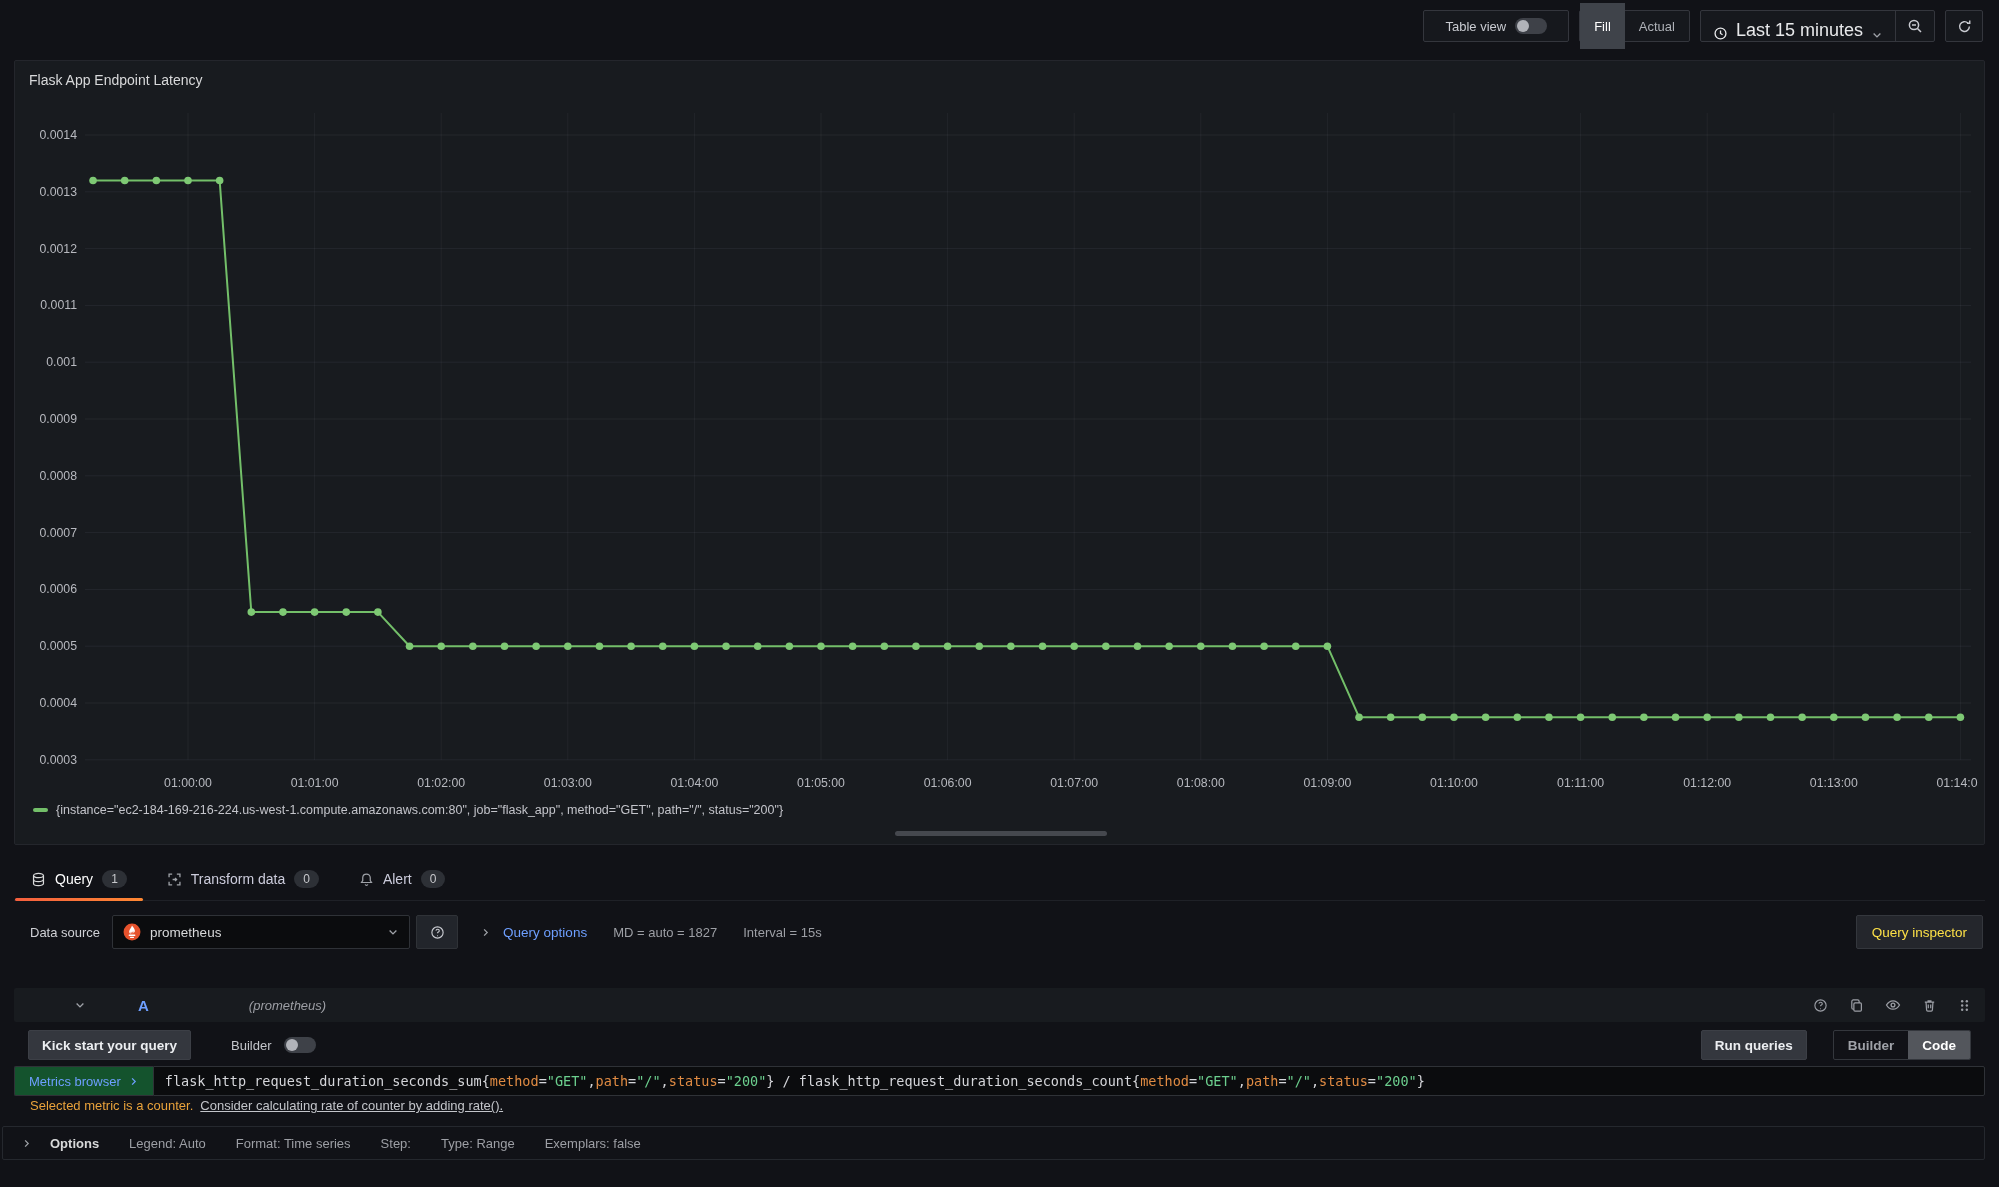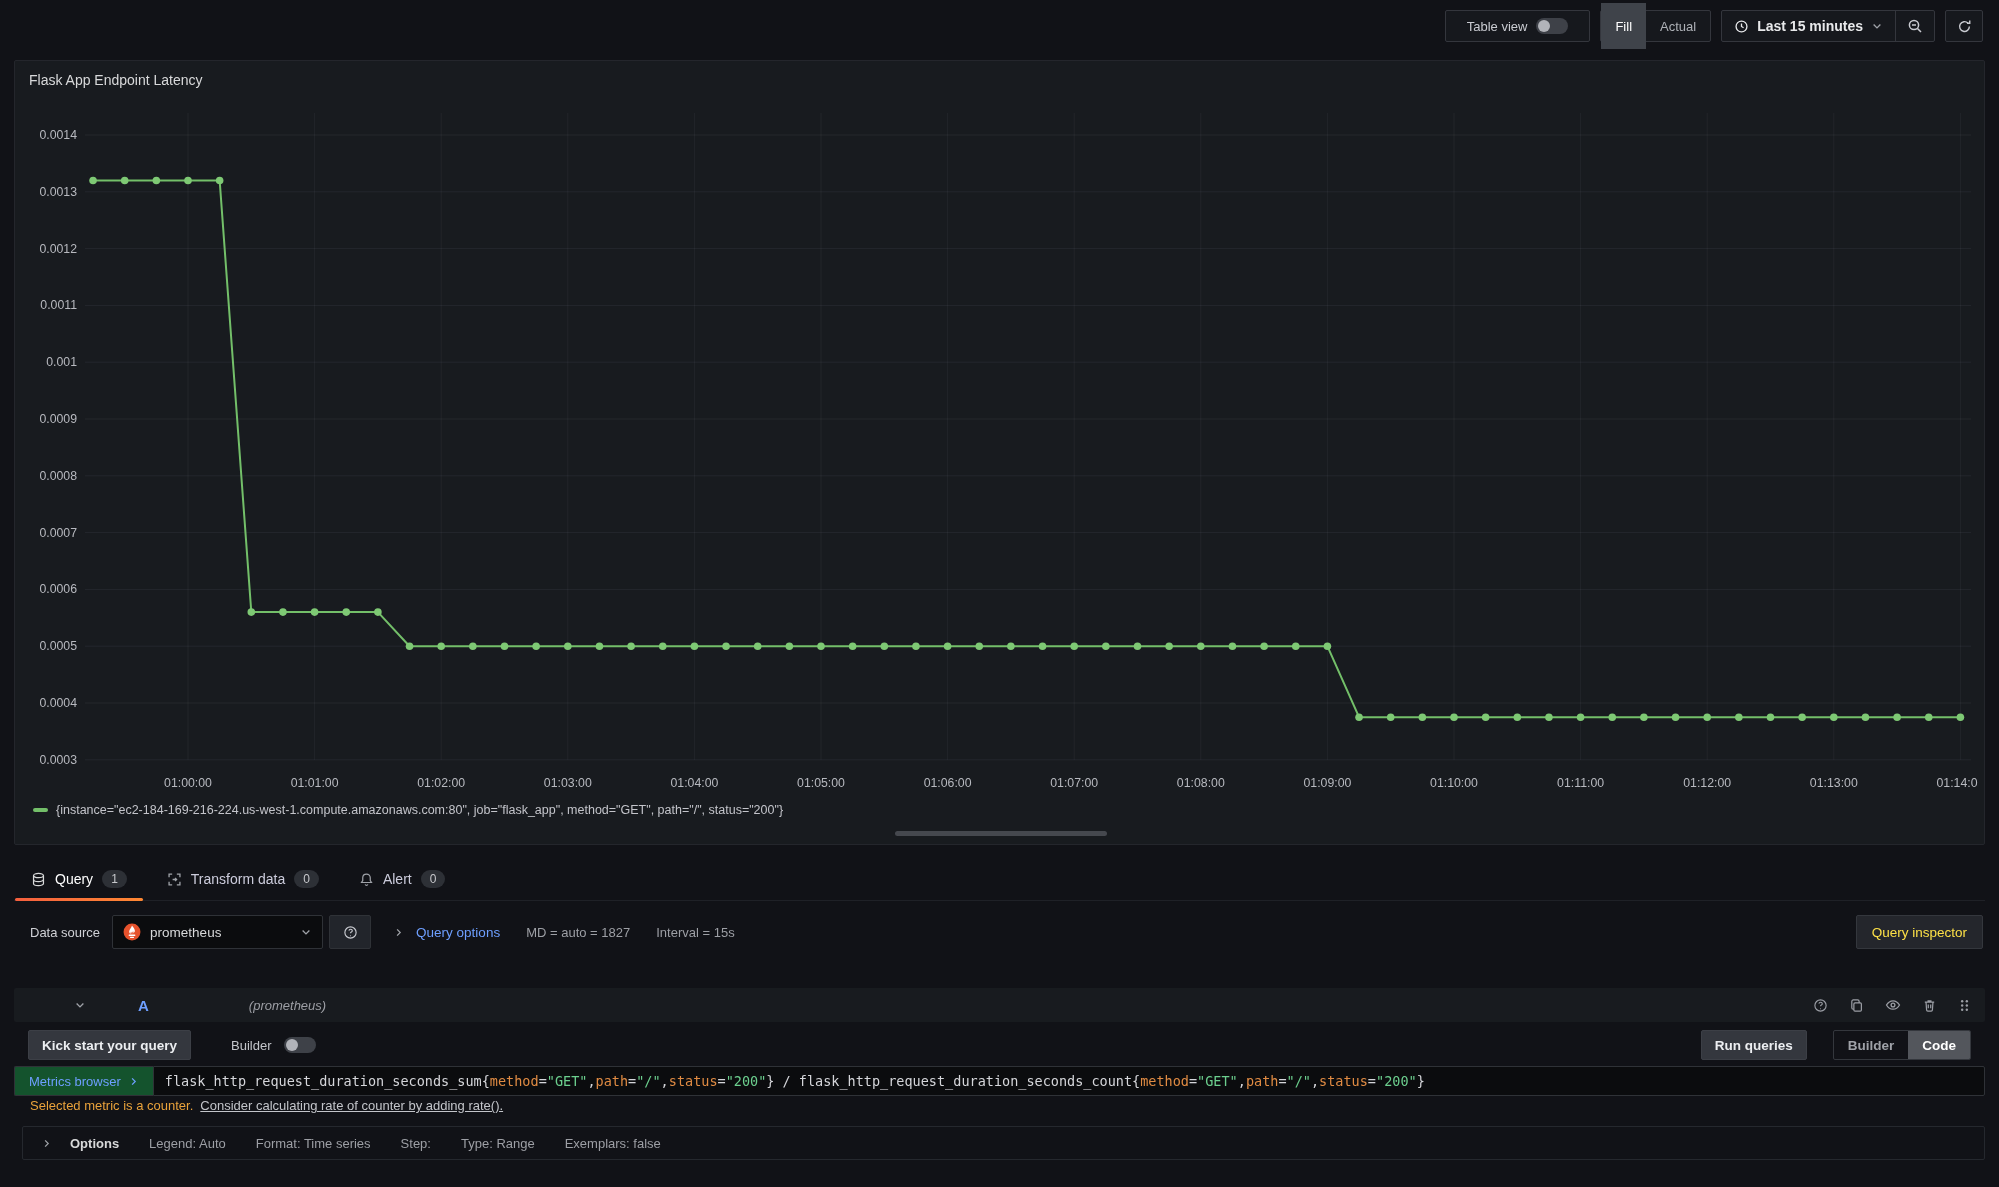--- a/index.html
+++ b/index.html
@@ -11,21 +11,21 @@
   }
   .i svg{display:block}
   
   .toolbar{position:absolute;top:0;left:0;right:0;height:52px;display:flex;align-items:center;justify-content:flex-end;gap:10px;padding:0 16px;box-sizing:border-box}
   .tb-group{display:flex;align-items:center;height:32px;border:1px solid #34363d;border-radius:2px;background:#16181d;box-sizing:border-box}
   .tableview{padding:0 21px;gap:9px;color:#c9cbd1;font-size:13px;display:flex;align-items:center}
   .toggle{width:32px;height:16px;border-radius:9px;background:#3e4148;position:relative;flex:0 0 auto;cursor:pointer}
   .toggle .knob{position:absolute;left:2px;top:2px;width:12px;height:12px;border-radius:50%;background:#b1b3b9}
   .seg{padding:8px 14px;height:100%;display:flex;align-items:center;font-size:13px;color:#aeb1b7;font-weight:500;cursor:pointer}
   .seg.active{background:#3f434a;color:#fff}
-  .tg-main{display:flex;align-items:center;gap:8px;padding:0 12px;height:100%;font-weight:700;font-size:14px;color:#e8e9eb;cursor:pointer}
+  .tg-main{display:flex;align-items:flex-end;gap:8px;padding:0 12px;height:100%;font-weight:400;font-size:18px;color:#e8e9eb;cursor:pointer}
   .tg-main .i,{color:#c9cbd1}
   .tg-btn{width:38px;height:100%;display:flex;align-items:center;justify-content:center;border-left:1px solid #34363d;color:#c9cbd1;cursor:pointer}
   .refresh-btn{width:38px;height:32px;border:1px solid #34363d;border-radius:2px;background:#16181d;display:flex;align-items:center;justify-content:center;color:#c9cbd1;cursor:pointer;box-sizing:border-box}
   
   .panel{position:absolute;left:14px;top:60px;width:1971px;height:785px;background:#181b1f;border:1px solid #24262c;border-radius:2px;box-sizing:border-box}
   .panel-title{padding:11px 12px 0 14px;font-size:14px;font-weight:500;color:#d8d9da}
   .chart-wrap{position:absolute;left:6px;top:26px;width:1957px;height:705px}
   .legend-row{position:absolute;left:18px;top:742px;display:flex;align-items:center;gap:8px;font-size:12.5px;color:#c3c4ca;white-space:nowrap}
   .legend-dash{width:15px;height:4px;border-radius:2px;background:#73bf69}
   .scroll-hint{position:absolute;left:880px;top:770px;width:212px;height:5px;border-radius:3px;background:#45484e;cursor:pointer}
@@ -33,21 +33,21 @@
   .tabs{position:absolute;top:858px;left:14px;right:14px;height:42px;display:flex;align-items:stretch;gap:6px;border-bottom:1px solid #1f2127}
   .tab{position:relative;display:flex;align-items:center;gap:9px;padding:0 17px;font-size:14px;color:#ccccdc;cursor:pointer}
   .tab .i{color:#9fa2a8}
   .tab.active{color:#fff}
   .tab.active .i{color:#d8d9da}
   .tab.active::after{content:"";position:absolute;left:1px;right:1px;bottom:-1px;height:3px;border-radius:2px;background:linear-gradient(90deg,#f55f3e,#ff8833)}
   .count-badge{background:#2d3036;color:#c7c8cc;border-radius:10px;padding:2px 9px;font-size:12px;line-height:14px}
   
   .ds-row{position:absolute;top:914px;left:14px;right:14px;height:36px;display:flex;align-items:center}
   .ds-label{font-size:13px;color:#d0d1d6;margin:0 12px 0 16px}
-  .ds-select{width:211px;height:34px;background:#0b0c0e;border:1px solid #2f3237;border-radius:2px;display:flex;align-items:center;gap:9px;padding:0 10px;font-size:13.5px;color:#d8d9da;box-sizing:border-box;cursor:pointer}
+  .ds-select{width:298px;height:34px;background:#0b0c0e;border:1px solid #2f3237;border-radius:2px;display:flex;align-items:center;gap:9px;padding:0 10px;font-size:13.5px;color:#d8d9da;box-sizing:border-box;cursor:pointer}
   .ds-select .caret{margin-left:auto;color:#9fa2a8}
   .help-btn{width:42px;height:34px;margin-left:6px;background:#22252b;border:1px solid #2f3237;border-radius:2px;display:flex;align-items:center;justify-content:center;color:#c9cbd1;box-sizing:border-box;cursor:pointer}
   .qopt-chevron{margin-left:22px;color:#9fa2a8}
   .qopt-link{margin-left:12px;font-size:13.5px;color:#6e9fff;cursor:pointer}
   .qopt-meta{margin-left:26px;font-size:13px;color:#9d9fa5}
   .inspector-btn{margin-left:auto;margin-right:2px;height:32px;padding:0 15px;display:flex;align-items:center;background:#24262c;border:1px solid #34373d;border-radius:2px;font-size:13.5px;font-weight:500;color:#fde047;cursor:pointer}
   
   .qrow-header{position:absolute;top:988px;left:14px;right:14px;height:34px;background:#181b1f;border-radius:2px;display:flex;align-items:center;padding:0 14px;box-sizing:border-box}
   .qrow-header .collapse{color:#9fa2a8;margin-left:46px;cursor:pointer}
   .qrow-ref{color:#6e9fff;font-size:15px;font-weight:700;margin-left:52px;cursor:pointer}
@@ -62,21 +62,21 @@
   .mode-group{display:flex;align-items:center;height:30px;margin-left:26px;border:1px solid #34373d;border-radius:2px;overflow:hidden;box-sizing:border-box}
   .mode{padding:0 14px;height:100%;display:flex;align-items:center;font-size:13.5px;font-weight:600;color:#9fa2a8;cursor:pointer}
   .mode.active{background:#53565c;color:#fff}
   .editor-row{position:absolute;top:1066px;left:14px;right:14px;height:30px;display:flex}
   .metrics-label{display:flex;align-items:center;gap:7px;padding:0 14px;background:#14532d;border:1px solid #2f3237;border-right:0;border-radius:2px 0 0 2px;font-size:13px;font-weight:500;color:#6e9fff;cursor:pointer}
   .query-input{flex:1;background:#0b0c0e;border:1px solid #2f3237;border-radius:0 2px 2px 0;display:flex;align-items:center;padding:0 11px;font-family:"DejaVu Sans Mono","Liberation Mono",monospace;font-size:13.5px;color:#d5d6da;white-space:pre;cursor:text}
   .tok-k{color:#e08b43}.tok-s{color:#6ccf8e}
   .warn-row{position:absolute;top:1098px;left:30px;font-size:13px;display:flex;gap:7px}
   .warn-text{color:#e9a23b}
   .warn-link{color:#c3c5ca;text-decoration:underline;cursor:pointer}
-  .options-row{position:absolute;top:1126px;left:22px;right:14px;height:34px;border:1px solid #25282e;border-radius:2px;display:flex;align-items:center;padding:0 18px;box-sizing:border-box;gap:0}
+  .options-row{position:absolute;top:1126px;left:2px;right:14px;height:34px;border:1px solid #25282e;border-radius:2px;display:flex;align-items:center;padding:0 18px;box-sizing:border-box;gap:0}
   .options-row .ochevron{color:#9fa2a8;margin-right:18px;cursor:pointer}
   .options-title{font-size:13px;font-weight:700;color:#d8d9da;margin-right:30px}
   .opt-item{font-size:13px;color:#9d9fa5;margin-right:30px}
 </style>
 </head>
 <body>
 
 <div class="toolbar">
   <div class="tb-group tableview">
     <span>Table view</span>

